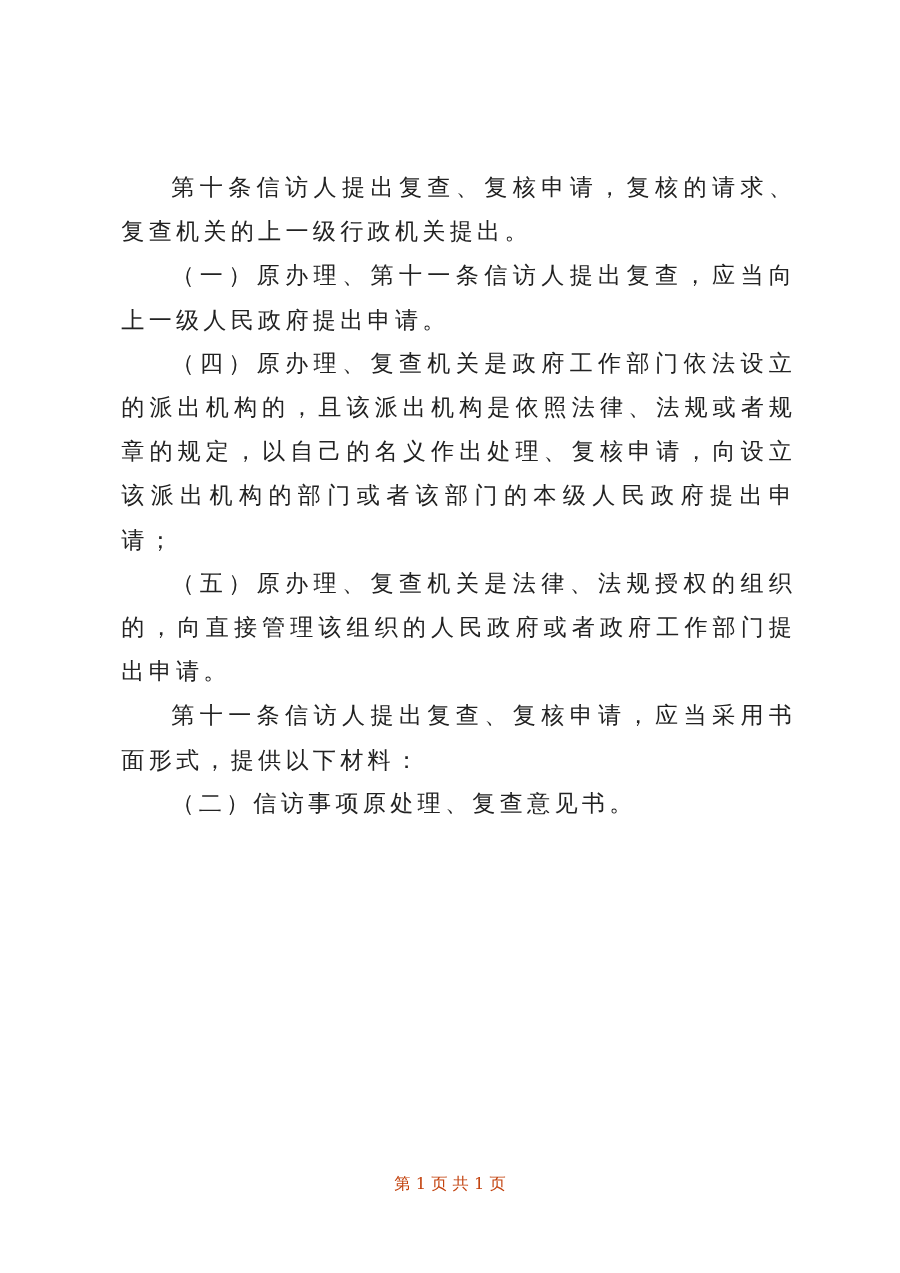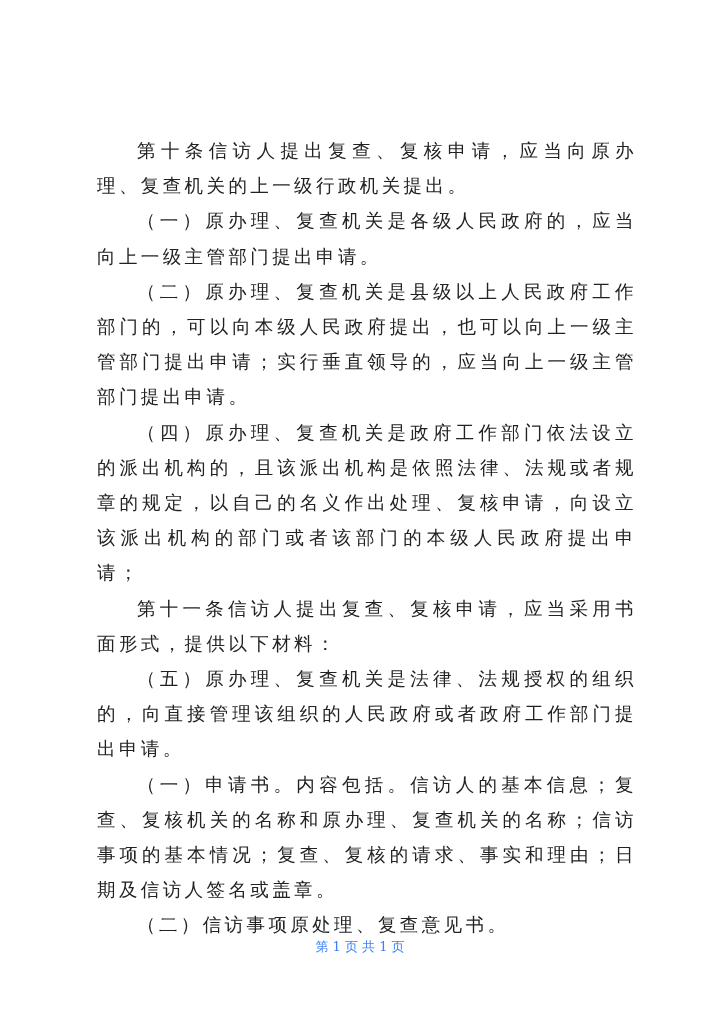--- a/index.html
+++ b/index.html
@@ -7,31 +7,29 @@
   .page { position: absolute; left: 0; top: 0; width: 720px; height: 1018px; background: #fff; }
   .content {
     position: absolute; left: 97px; top: 133px; width: 540px;
     font-family: "DejaVu Serif", "Liberation Serif", serif;
     font-size: 18.5px; color: #222; line-height: 35.2px;
     letter-spacing: 3.4px; text-align: justify;
   }
   .para { margin: 0; text-indent: 40px; }
   .footer {
     position: absolute; left: 0; width: 720px; top: 938px; text-align: center;
-    font-family: "DejaVu Serif", "Liberation Serif", serif; font-size: 13px; color: #3b82f6;
+    font-family: "DejaVu Serif", "Liberation Serif", serif; font-size: 13px; color: #c2410c;
   }
 </style>
 </head>
 <body>
 
 <div class="page">
   <div class="content">
-    <p class="para">第十条信访人提出复查、复核申请，应当向原办理、复查机关的上一级行政机关提出。</p>
-    <p class="para">（一）原办理、复查机关是各级人民政府的，应当向上一级主管部门提出申请。</p>
-    <p class="para">（二）原办理、复查机关是县级以上人民政府工作部门的，可以向本级人民政府提出，也可以向上一级主管部门提出申请；实行垂直领导的，应当向上一级主管部门提出申请。</p>
+    <p class="para">第十条信访人提出复查、复核申请，复核的请求、复查机关的上一级行政机关提出。</p>
+    <p class="para">（一）原办理、第十一条信访人提出复查，应当向上一级人民政府提出申请。</p>
     <p class="para">（四）原办理、复查机关是政府工作部门依法设立的派出机构的，且该派出机构是依照法律、法规或者规章的规定，以自己的名义作出处理、复核申请，向设立该派出机构的部门或者该部门的本级人民政府提出申请；</p>
+    <p class="para">（五）原办理、复查机关是法律、法规授权的组织的，向直接管理该组织的人民政府或者政府工作部门提出申请。</p>
     <p class="para">第十一条信访人提出复查、复核申请，应当采用书面形式，提供以下材料：</p>
-    <p class="para">（五）原办理、复查机关是法律、法规授权的组织的，向直接管理该组织的人民政府或者政府工作部门提出申请。</p>
-    <p class="para">（一）申请书。内容包括。信访人的基本信息；复查、复核机关的名称和原办理、复查机关的名称；信访事项的基本情况；复查、复核的请求、事实和理由；日期及信访人签名或盖章。</p>
     <p class="para">（二）信访事项原处理、复查意见书。</p>
   </div>
   <div class="footer">第 1 页  共 1 页</div>
 </div>
 
 </body></html>

